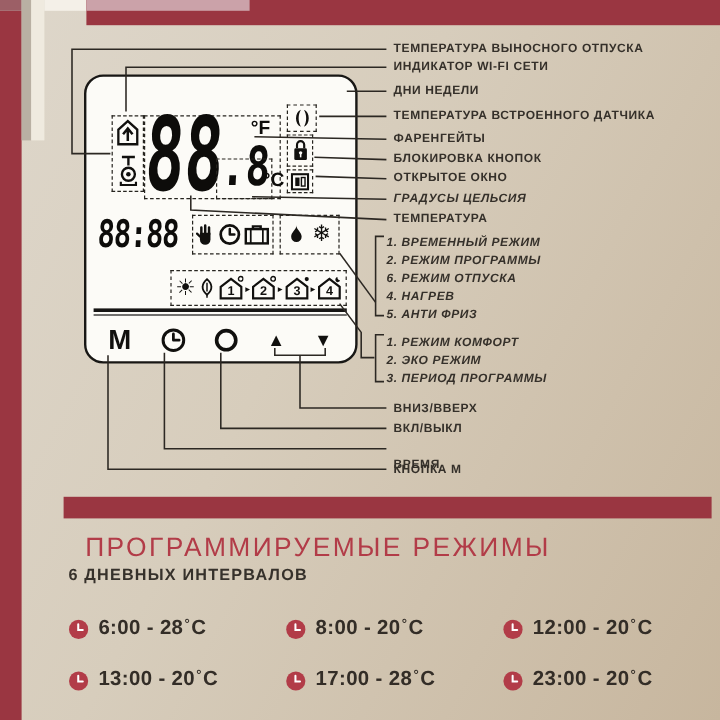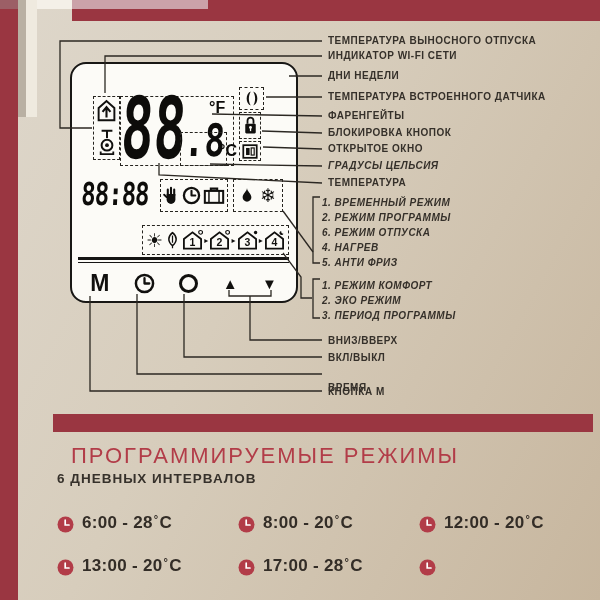--- a/index.html
+++ b/index.html
@@ -339,14 +339,15 @@
         <circle cx="8.5" cy="8.5" r="8" fill="#b23c48"></circle>
         <path d="M8.2 4.2 V9 H12" fill="none" stroke="#fff" stroke-width="1.7" stroke-linecap="round"></path>
       </svg>
       <span class="txt">17:00 - 28<span class="deg">°</span>C</span>
     </div>
     <div class="interval">
       <svg width="17" height="17" viewBox="0 0 17 17">
         <circle cx="8.5" cy="8.5" r="8" fill="#b23c48"></circle>
         <path d="M8.2 4.2 V9 H12" fill="none" stroke="#fff" stroke-width="1.7" stroke-linecap="round"></path>
       </svg>
+      <span class="txt">23:00 - 20<span class="deg">°</span>C</span>
     </div>
   </div>
 
 </body></html>

